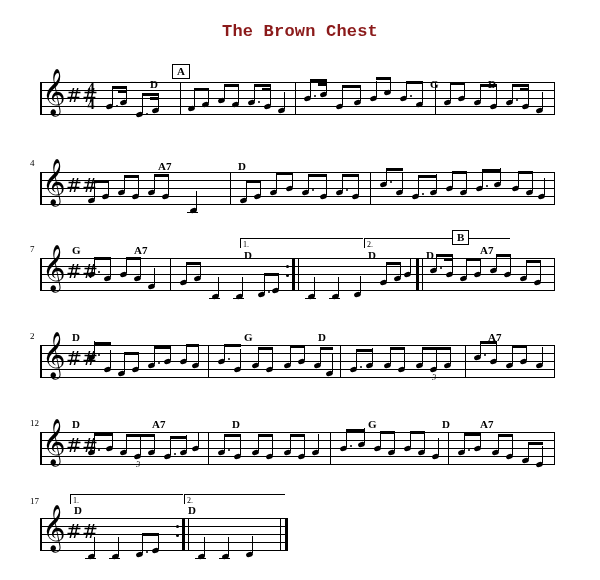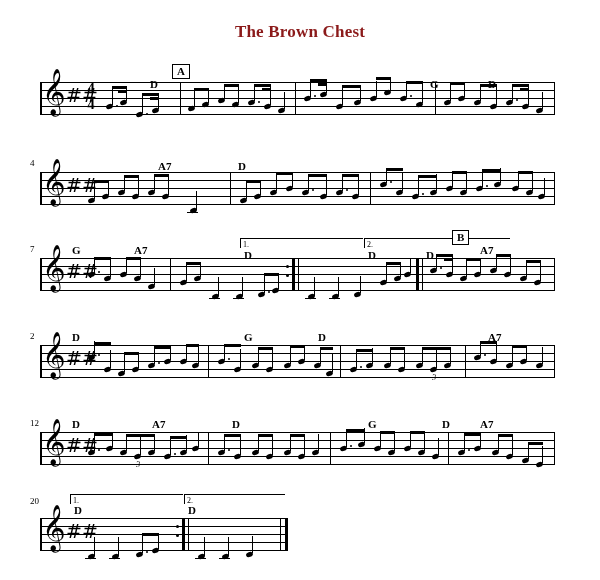--- a/index.html
+++ b/index.html
@@ -18,21 +18,21 @@
     position: relative;
     width: 600px;
     height: 580px;
   }
   .title {
     position: absolute;
     top: 22px;
     left: 0;
     width: 600px;
     text-align: center;
-    font-family: Liberation Serif, serif;
+    font-family: Liberation Mono, monospace;
     font-size: 17px;
     font-weight: bold;
     color: #8b1a1a;
     letter-spacing: 0.2px;
   }
   .system {
     position: absolute;
     left: 0;
     width: 600px;
   }
@@ -807,21 +807,21 @@
       <div class="nh" style="left:158px; top:36px;"></div>
       <div class="ledger" style="left:155px; top:40px;"></div>
       <div class="stem" style="left:164px; top:19px; height:19px;"></div>
       <div class="nh" style="left:182px; top:36px;"></div>
       <div class="ledger" style="left:179px; top:40px;"></div>
       <div class="stem" style="left:188px; top:19px; height:19px;"></div>
       <div class="nh" style="left:206px; top:34px;"></div>
       <div class="stem" style="left:212px; top:18px; height:17px;"></div>
     </div>
 
-    <div class="measnum" style="left:30px; top:-22px;">20</div>
+    <div class="measnum" style="left:30px; top:-22px;">17</div>
 
     <div class="volta" style="left:70px; top:-24px; width:112px;">
       <div class="volta-label">1.</div>
     </div>
     <div class="volta" style="left:184px; top:-24px; width:100px;">
       <div class="volta-label">2.</div>
     </div>
 
     <div class="chord" style="left:74px; top:-14px;">D</div>
     <div class="chord" style="left:188px; top:-14px;">D</div>

